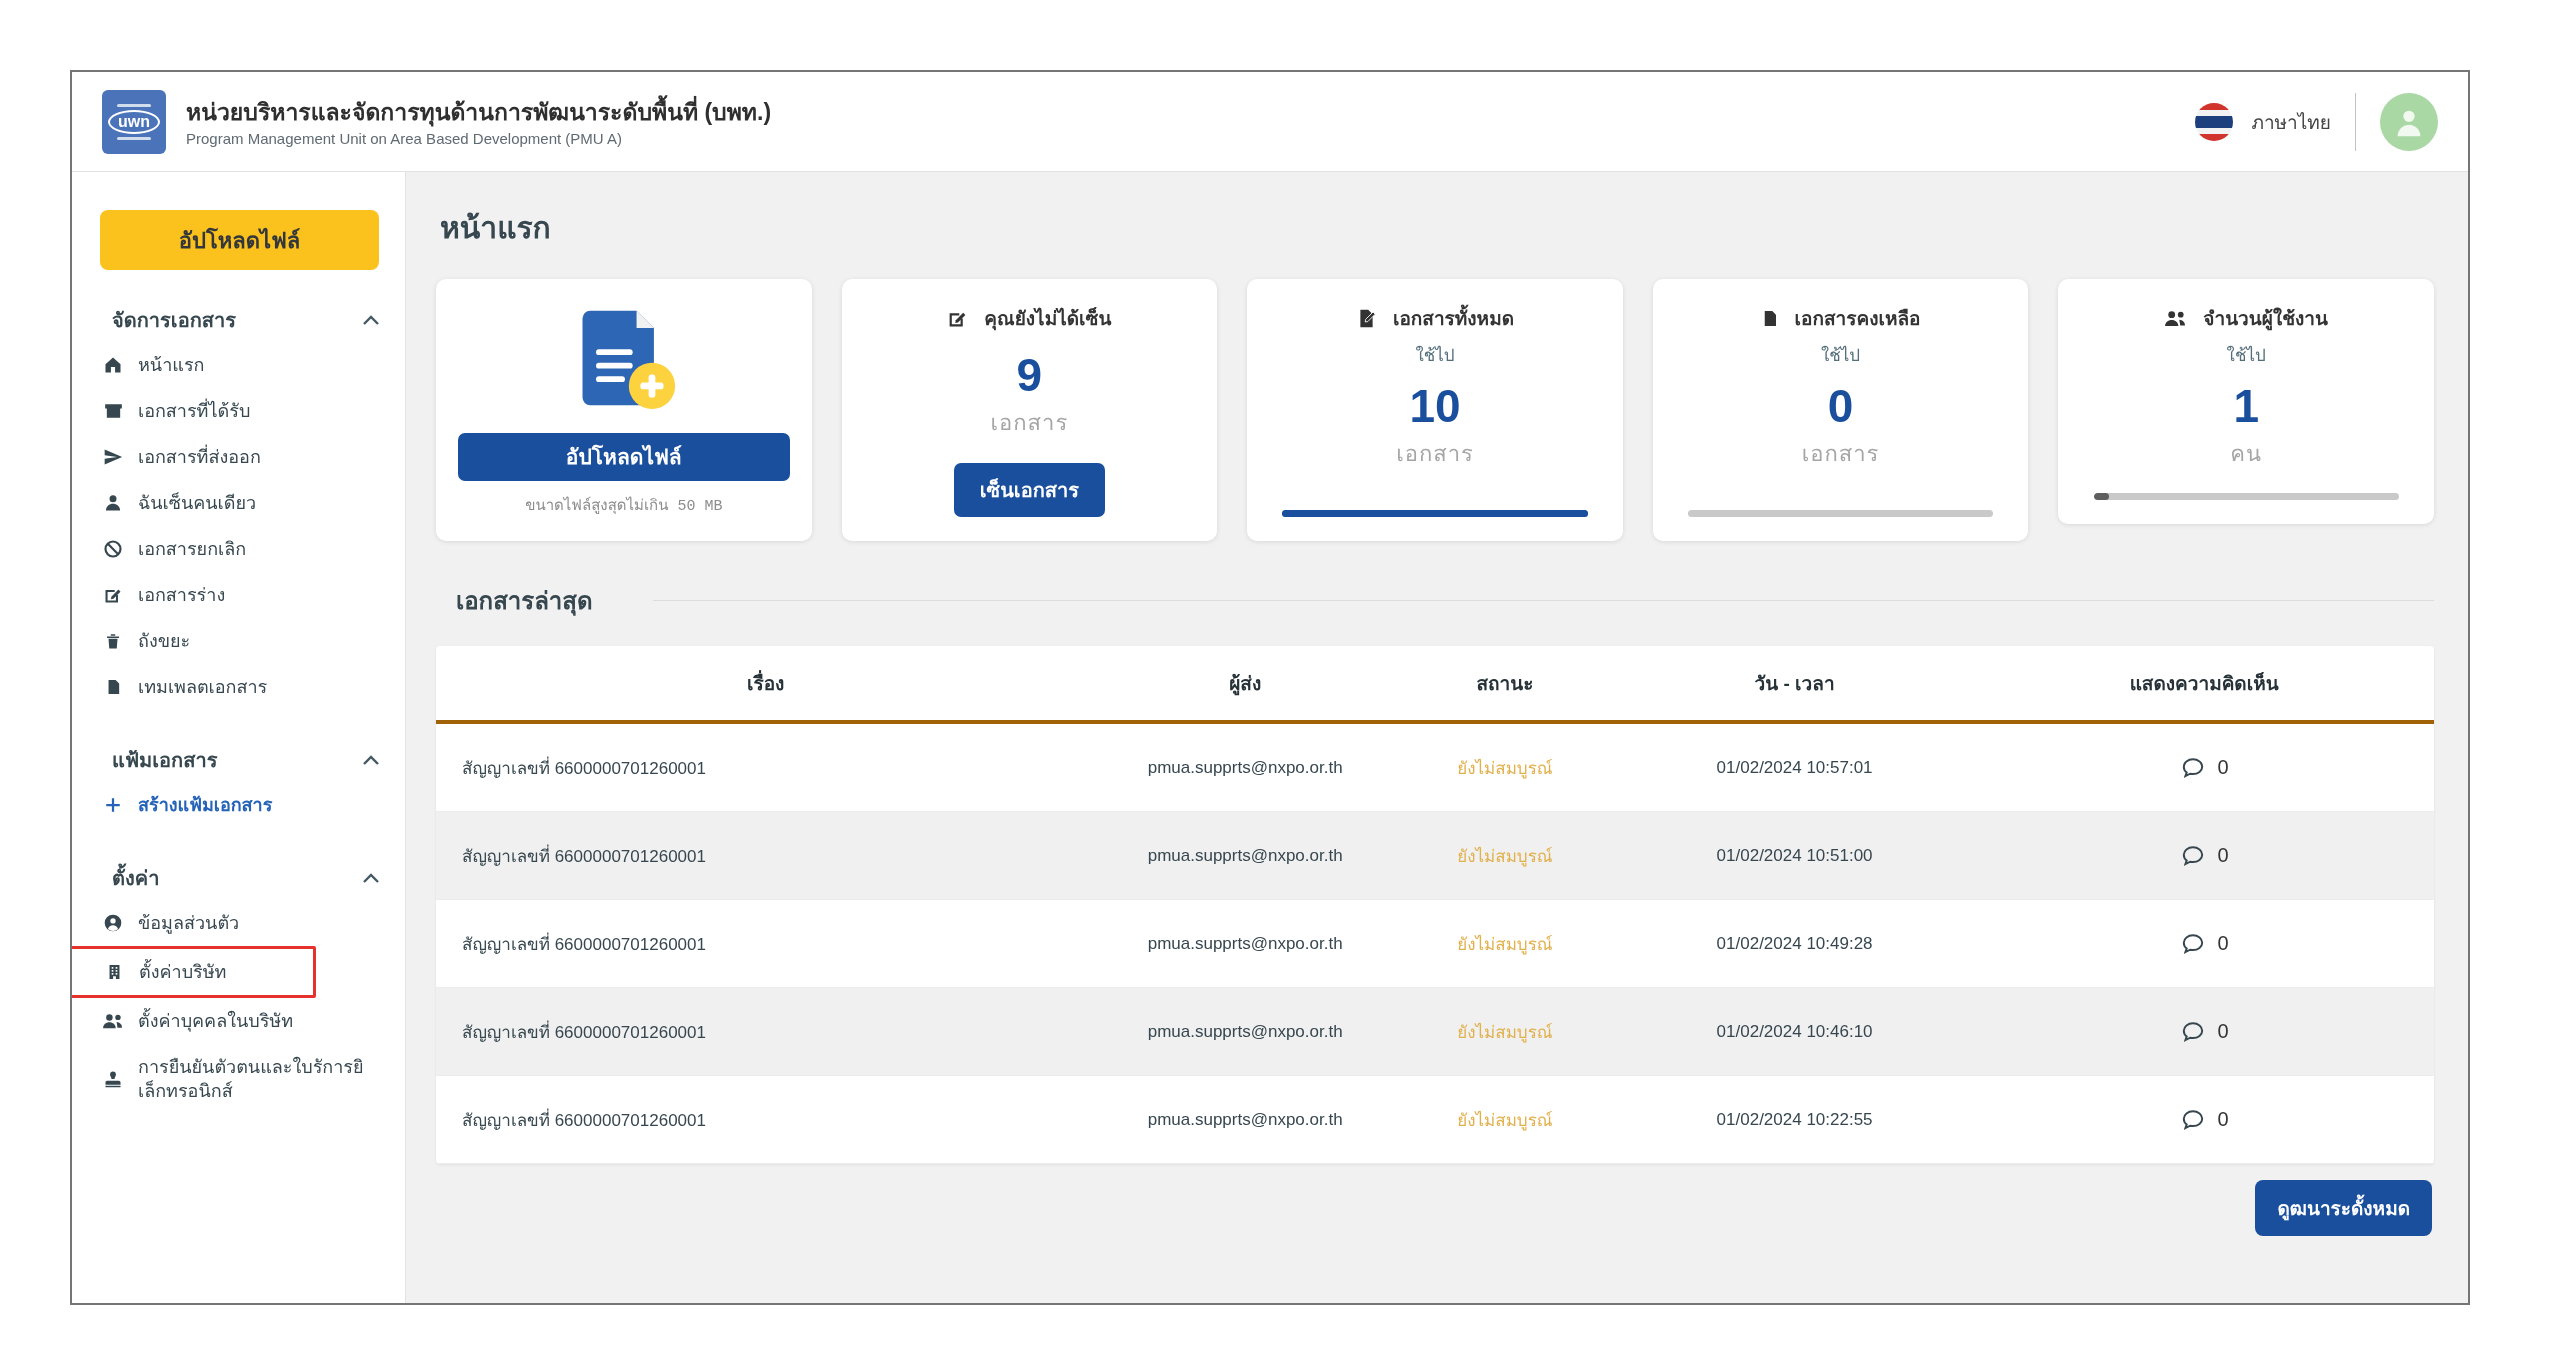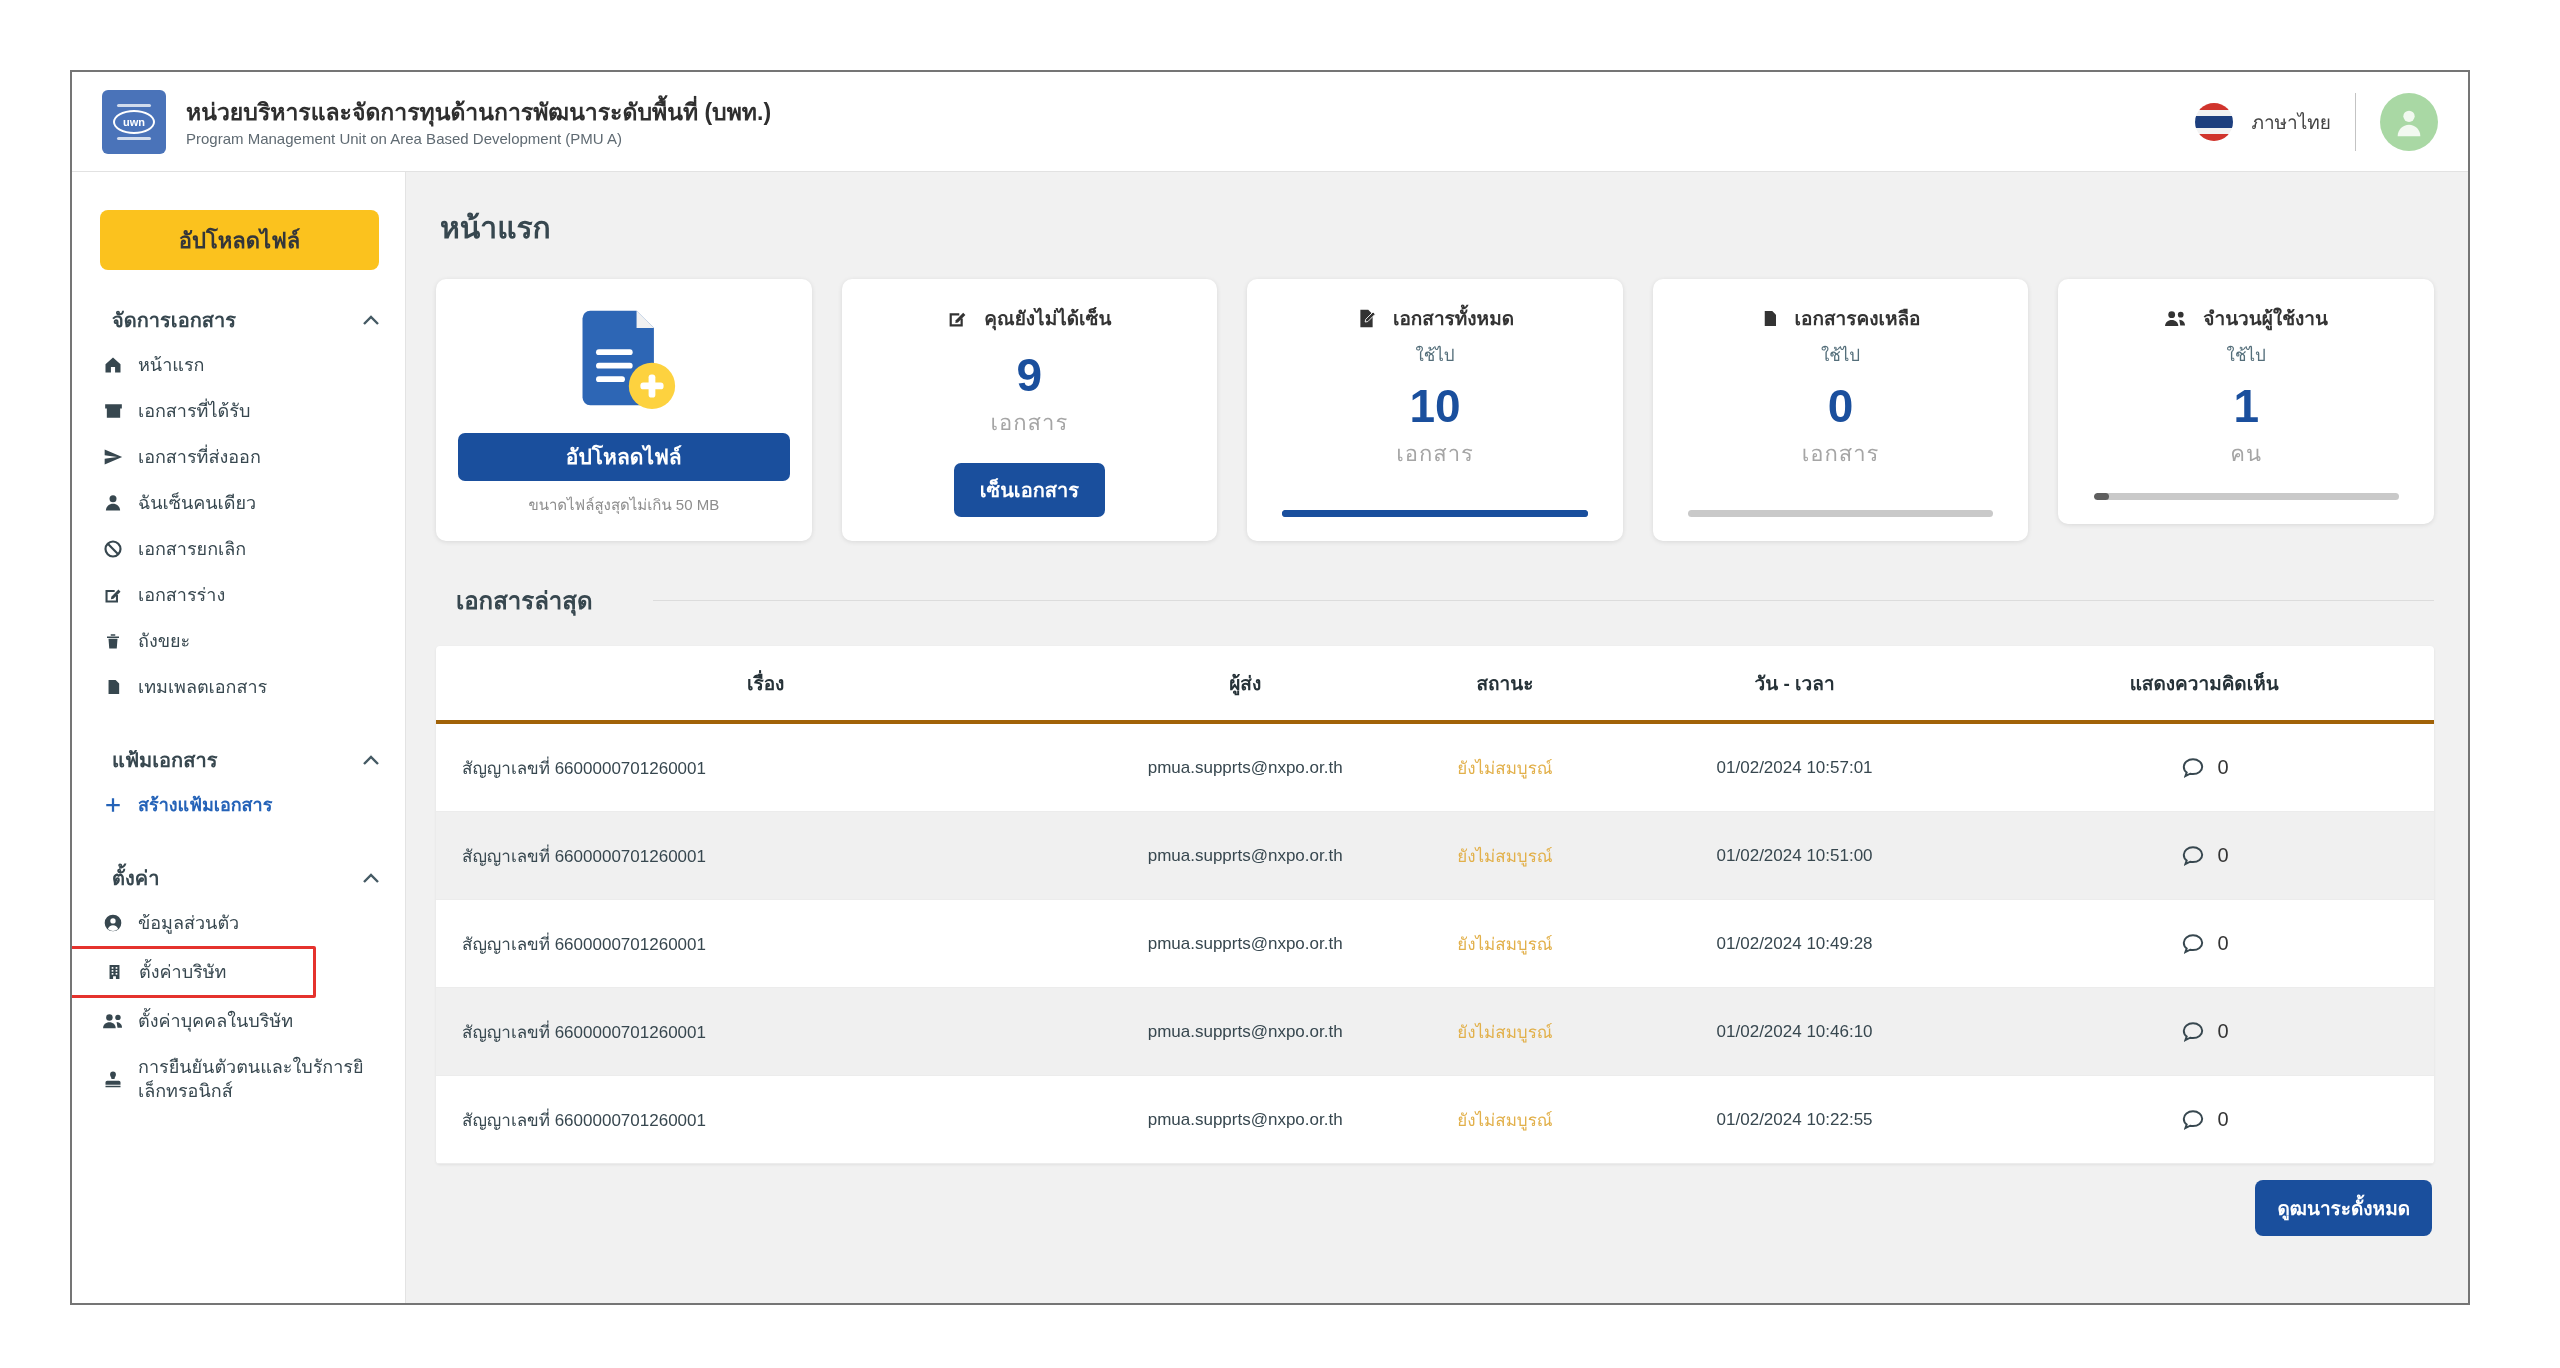--- a/index.html
+++ b/index.html
@@ -8,21 +8,21 @@
 
   .frame { position:absolute; left:70px; top:70px; width:2400px; height:1235px;
     border:2px solid #757575; background:#fff; display:flex; flex-direction:column; overflow:hidden; }
 
   
   .header { height:100px; flex:0 0 100px; background:#fff; border-bottom:1px solid #e2e2e2;
     display:flex; align-items:center; padding:0 30px; }
   .logo { width:64px; height:64px; background:#4a73b9; border-radius:6px; display:flex;
     flex-direction:column; align-items:center; justify-content:center; gap:3px; flex:0 0 64px; }
   .logo .bar { width:34px; height:3px; background:rgba(255,255,255,.75); border-radius:2px; }
-  .logo .oval { color:#fff; font-weight:bold; font-size:11px; border:2px solid #fff;
+  .logo .oval { color:#fff; font-weight:bold; font-size:16px; border:2px solid #fff;
     border-radius:50%; padding:0 8px; line-height:20px; }
   .titleblock { margin-left:20px; }
   .title-th { font-size:23px; font-weight:bold; color:#2f2f2f; line-height:30px; }
   .title-en { font-size:15px; color:#5f6a72; margin-top:3px; }
   .header-right { margin-left:auto; display:flex; align-items:center; gap:18px; }
   .flag { width:38px; height:38px; border-radius:50%;
     background:linear-gradient(to bottom,#d0342c 0%,#d0342c 18%,#f2f2f2 18%,#f2f2f2 34%,#1d3f7e 34%,#1d3f7e 66%,#f2f2f2 66%,#f2f2f2 82%,#d0342c 82%,#d0342c 100%); }
   .lang-label { font-size:19px; color:#444; }
   .vdivider { width:1px; height:58px; background:#c3c3c3; margin:0 6px; }
   .avatar { width:58px; height:58px; border-radius:50%; background:#a9d8a4;
@@ -53,21 +53,21 @@
   .card.short { height:245px; }
   .card-title { display:flex; align-items:center; gap:16px; font-size:19px; font-weight:bold;
     color:#333; margin-bottom:4px; }
   .card-sub { font-size:17px; color:#546e7a; margin-top:4px; }
   .card-num { font-size:46px; font-weight:bold; color:#1a4f9d; margin:14px 0 6px 0; line-height:48px; }
   .card-unit { font-size:22px; color:#a5a5a5; letter-spacing:1px; }
   .card-btn { margin-top:auto; background:#1a4f9d; color:#fff; border:none; border-radius:7px;
     font-size:20px; font-weight:bold; padding:11px 26px; cursor:pointer; font-family:inherit; }
   .upload-card-btn { margin-top:14px; width:100%; background:#1a4f9d; color:#fff; border:none;
     border-radius:7px; font-size:21px; font-weight:bold; height:50px; cursor:pointer; font-family:inherit; }
-  .upload-note { font-size:15px; color:#8d8d8d; margin-top:12px; }
+  .upload-note { font-size:15px; color:#8d8d8d; margin-top:12px;font-family:Liberation Mono, monospace; }
   .bar-track { margin-top:auto; width:92%; height:7px; border-radius:4px; background:#c9c9c9; overflow:hidden; }
   .bar-track.blue-track { background:#1a4f9d; }
   .bar-fill { height:100%; border-radius:4px; }
 
   .recent-head { display:flex; align-items:center; margin:40px 0 26px 20px; }
   .recent-title { font-size:24px; font-weight:bold; color:#37474f; white-space:nowrap; }
   .recent-line { flex:1; height:1px; background:#dcdcdc; margin-left:60px; }
 
   .tablecard { background:#fff; border-radius:4px; box-shadow:0 1px 3px rgba(0,0,0,.07); }
   .trow { display:grid; grid-template-columns:33% 15% 11% 18% 23%; align-items:center; }

